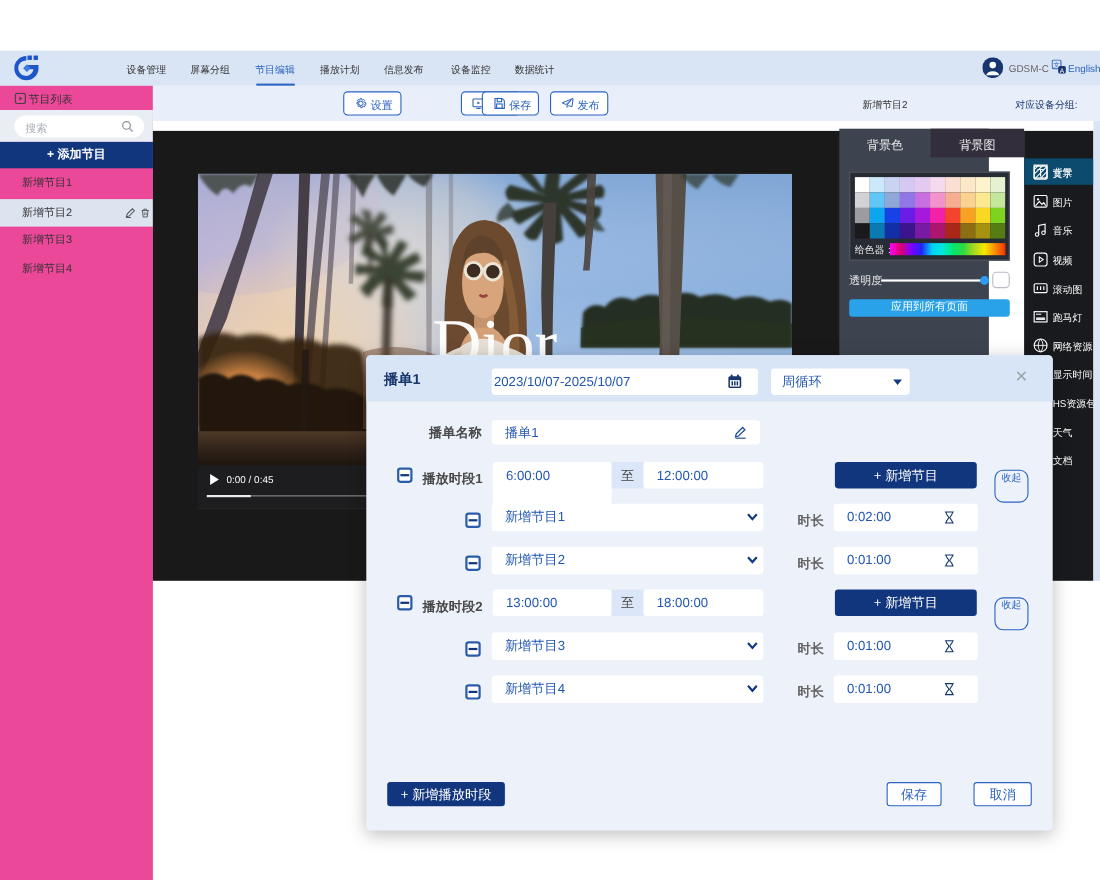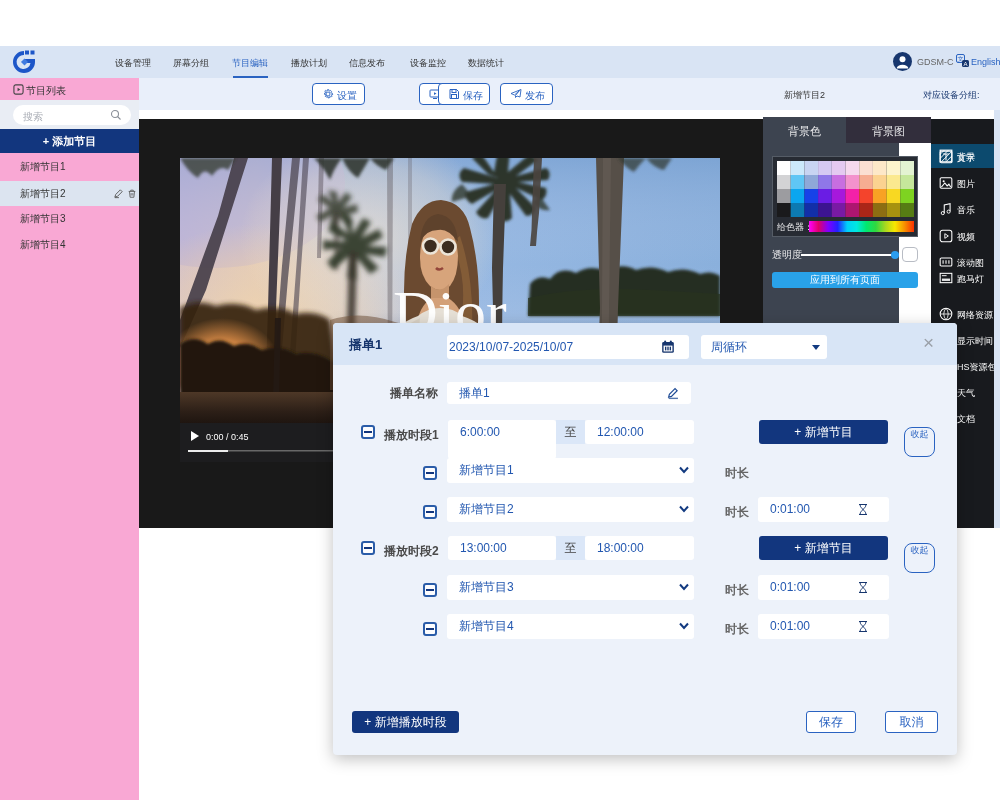--- a/index.html
+++ b/index.html
@@ -4,21 +4,21 @@
 <style>
 *{margin:0;padding:0;box-sizing:border-box;}
 html,body{width:1000px;height:800px;background:#fff;font-family:"Liberation Sans",sans-serif;overflow:hidden;}
 .abs{position:absolute;}
 
 #navbar{left:0;top:46px;width:1000px;height:32px;background:#d9e4f4;}
 .nav-item{position:absolute;top:11px;font-size:9px;color:#333;white-space:nowrap;}
 .nav-item.active{color:#2a63c1;}
 #nav-underline{left:233px;top:30px;width:35px;height:2px;background:#2a63c1;position:absolute;}
 
-#sidebar{left:0;top:78px;width:139px;height:722px;background:#f9a8d4;}
+#sidebar{left:0;top:78px;width:139px;height:722px;background:#ec4899;}
 #sb-head span{position:absolute;left:26px;top:6px;font-size:10px;color:#333;}
 #sb-search{position:absolute;left:0;top:22px;width:139px;height:29px;background:#e9edf4;}
 #sb-pill{position:absolute;left:13px;top:5px;width:118px;height:20px;background:#fff;border-radius:10px;}
 #sb-pill span{position:absolute;left:10px;top:5px;font-size:10px;color:#a9adb5;}
 #sb-btn{position:absolute;left:0;top:51px;width:139px;height:24px;background:#12367e;color:#fff;font-size:11px;font-weight:bold;text-align:center;line-height:24px;}
 .sb-item{position:absolute;left:0;width:139px;height:25px;font-size:10px;color:#333;line-height:25px;}
 .sb-item span{margin-left:20px;}
 .sb-item.sel{background:#dce4f0;}
 
 #toolbar{left:139px;top:78px;width:861px;height:32px;background:#e9effa;}
@@ -371,21 +371,21 @@
       </svg>
       <span>视频</span>
     </div>
   <div class="rt-item" style="top:131px;">
       <svg width="14" height="14" viewBox="0 0 24 24">
         <rect x="2" y="5" width="20" height="14" rx="2" fill="none" stroke="#fff" stroke-width="1.8"></rect>
         <path d="M7 9v6M12 9v6M17 9v6" stroke="#fff" stroke-width="1.8"></path>
       </svg>
       <span>滚动图</span>
     </div>
-  <div class="rt-item" style="top:147px;">
+  <div class="rt-item" style="top:157px;">
       <svg width="14" height="14" viewBox="0 0 24 24">
         <rect x="2" y="4" width="20" height="16" fill="none" stroke="#fff" stroke-width="1.8"></rect>
         <rect x="5" y="13" width="14" height="4" fill="#fff" opacity="0.9"></rect>
         <path d="M5 8h8" stroke="#fff" stroke-width="1.6"></path>
       </svg>
       <span>跑马灯</span>
     </div>
   <div class="rt-item" style="top:183px;">
       <svg width="14" height="14" viewBox="0 0 24 24">
         <circle cx="12" cy="12" r="10" fill="none" stroke="#fff" stroke-width="1.8"></circle>
@@ -455,20 +455,23 @@
   <div class="m-input" style="left:252px;top:97px;width:109px;height:24px;line-height:24px;"><span style="margin-left:12px;">12:00:00</span></div>
   <div class="m-btn" style="left:426px;top:97px;width:129px;height:24px;line-height:24px;">+ 新增节目</div>
   <div class="m-pill" style="left:571px;top:104px;">收起</div>
 
   <div class="minus-ic" style="left:90px;top:143px;"></div>
   <div class="m-input" style="left:114px;top:135px;width:247px;height:25px;line-height:25px;"><span style="margin-left:12px;">新增节目1</span></div>
   <svg style="position:absolute;left:346px;top:143px;" width="10" height="8" viewBox="0 0 10 8">
       <path d="M1 1.5L5 6L9 1.5" fill="none" stroke="#123a80" stroke-width="2"></path>
     </svg>
   <div class="m-label" style="left:392px;top:142px;color:#666;">时长</div>
+  <div class="m-input" style="left:425px;top:135px;width:131px;height:25px;line-height:25px;"><span style="margin-left:12px;">0:02:00</span><svg style="position:absolute;right:20px;top:6px;" width="12" height="13" viewBox="0 0 24 24">
+        <path d="M4 2h16M4 22h16M6 2c0 6 5 7 5 10s-5 4-5 10M18 2c0 6-5 7-5 10s5 4 5 10" fill="none" stroke="#17366e" stroke-width="2"></path>
+      </svg></div>
 
   <div class="minus-ic" style="left:90px;top:182px;"></div>
   <div class="m-input" style="left:114px;top:174px;width:247px;height:25px;line-height:25px;"><span style="margin-left:12px;">新增节目2</span></div>
   <svg style="position:absolute;left:346px;top:182px;" width="10" height="8" viewBox="0 0 10 8">
       <path d="M1 1.5L5 6L9 1.5" fill="none" stroke="#123a80" stroke-width="2"></path>
     </svg>
   <div class="m-label" style="left:392px;top:181px;color:#666;">时长</div>
   <div class="m-input" style="left:425px;top:174px;width:131px;height:25px;line-height:25px;"><span style="margin-left:12px;">0:01:00</span><svg style="position:absolute;right:20px;top:6px;" width="12" height="13" viewBox="0 0 24 24">
         <path d="M4 2h16M4 22h16M6 2c0 6 5 7 5 10s-5 4-5 10M18 2c0 6-5 7-5 10s5 4 5 10" fill="none" stroke="#17366e" stroke-width="2"></path>
       </svg></div>

